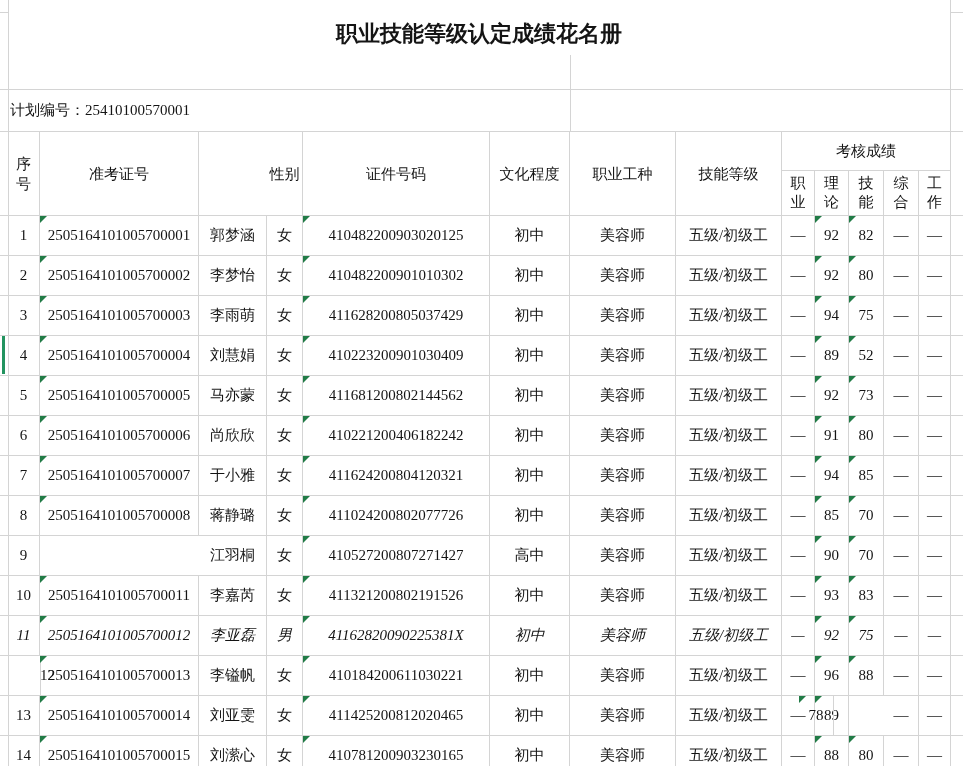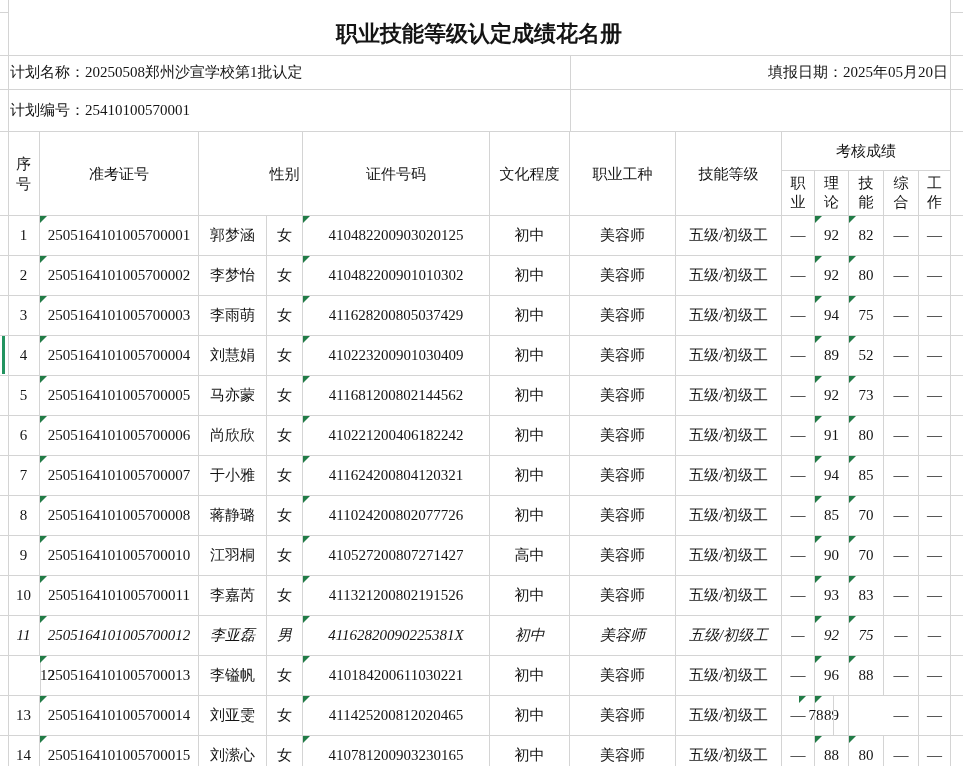--- a/index.html
+++ b/index.html
@@ -47,24 +47,20 @@
 
 <div id="sheet">
 
   <div class="vline" style="left:8px;top:0;width:1px;height:766px;"></div>
   <div class="vline" style="left:950px;top:0;width:1px;height:766px;"></div>
   <div class="hline" style="left:0;top:12px;width:8px;height:1px;"></div>
   <div class="hline" style="left:950px;top:12px;width:13px;height:1px;"></div>
 
   <div id="title-cell">职业技能等级认定成绩花名册</div>
 
-  <div class="row" style="top:55px;height:34px;">
-    <div class="info-left">计划名称：20250508郑州沙宣学校第1批认定</div>
-    <div class="info-right">填报日期：2025年05月20日</div>
-  </div>
 
   <div class="row" style="top:89px;height:42px;">
     <div class="info-left">计划编号：25410100570001</div>
   </div>
   <div class="vline" style="left:570px;top:55px;width:1px;height:76px;"></div>
 
   <div class="row" style="top:131px;height:84px;">
     <div class="hcell" style="left:8px;width:32px;">序
 号</div>
     <div class="hcell" style="left:40px;width:159px;">准考证号</div>
@@ -202,21 +198,20 @@
         <div class="cell" style="left: 570px; width: 106px;"><span>美容师</span></div>
         <div class="cell" style="left: 676px; width: 106px;"><span>五级/初级工</span></div>
         <div class="cell" style="left: 782px; width: 33px;"><span>—</span></div>
         <div class="cell" style="left: 815px; width: 34px;"><span class="tri"></span><span>85</span></div>
         <div class="cell" style="left: 849px; width: 35px;"><span class="tri"></span><span>70</span></div>
         <div class="cell" style="left: 884px; width: 35px;"><span>—</span></div>
         <div class="cell last" style="left: 919px; width: 31px;"><span>—</span></div>
       </div>
       <div class="row" style="top: 535px; height: 40px;">
         <div class="cell" style="left: 8px; width: 32px;"><span>9</span></div>
-        <div class="cell" style="left: 40px; width: 159px;"><span class="tri"></span><span>2505164101005700010</span></div>
         <div class="cell" style="left: 199px; width: 68px;"><span>江羽桐</span></div>
         <div class="cell" style="left: 267px; width: 36px;"><span>女</span></div>
         <div class="cell" style="left: 303px; width: 187px;"><span class="tri"></span><span>410527200807271427</span></div>
         <div class="cell" style="left: 490px; width: 80px;"><span>高中</span></div>
         <div class="cell" style="left: 570px; width: 106px;"><span>美容师</span></div>
         <div class="cell" style="left: 676px; width: 106px;"><span>五级/初级工</span></div>
         <div class="cell" style="left: 782px; width: 33px;"><span>—</span></div>
         <div class="cell" style="left: 815px; width: 34px;"><span class="tri"></span><span>90</span></div>
         <div class="cell" style="left: 849px; width: 35px;"><span class="tri"></span><span>70</span></div>
         <div class="cell" style="left: 884px; width: 35px;"><span>—</span></div>

